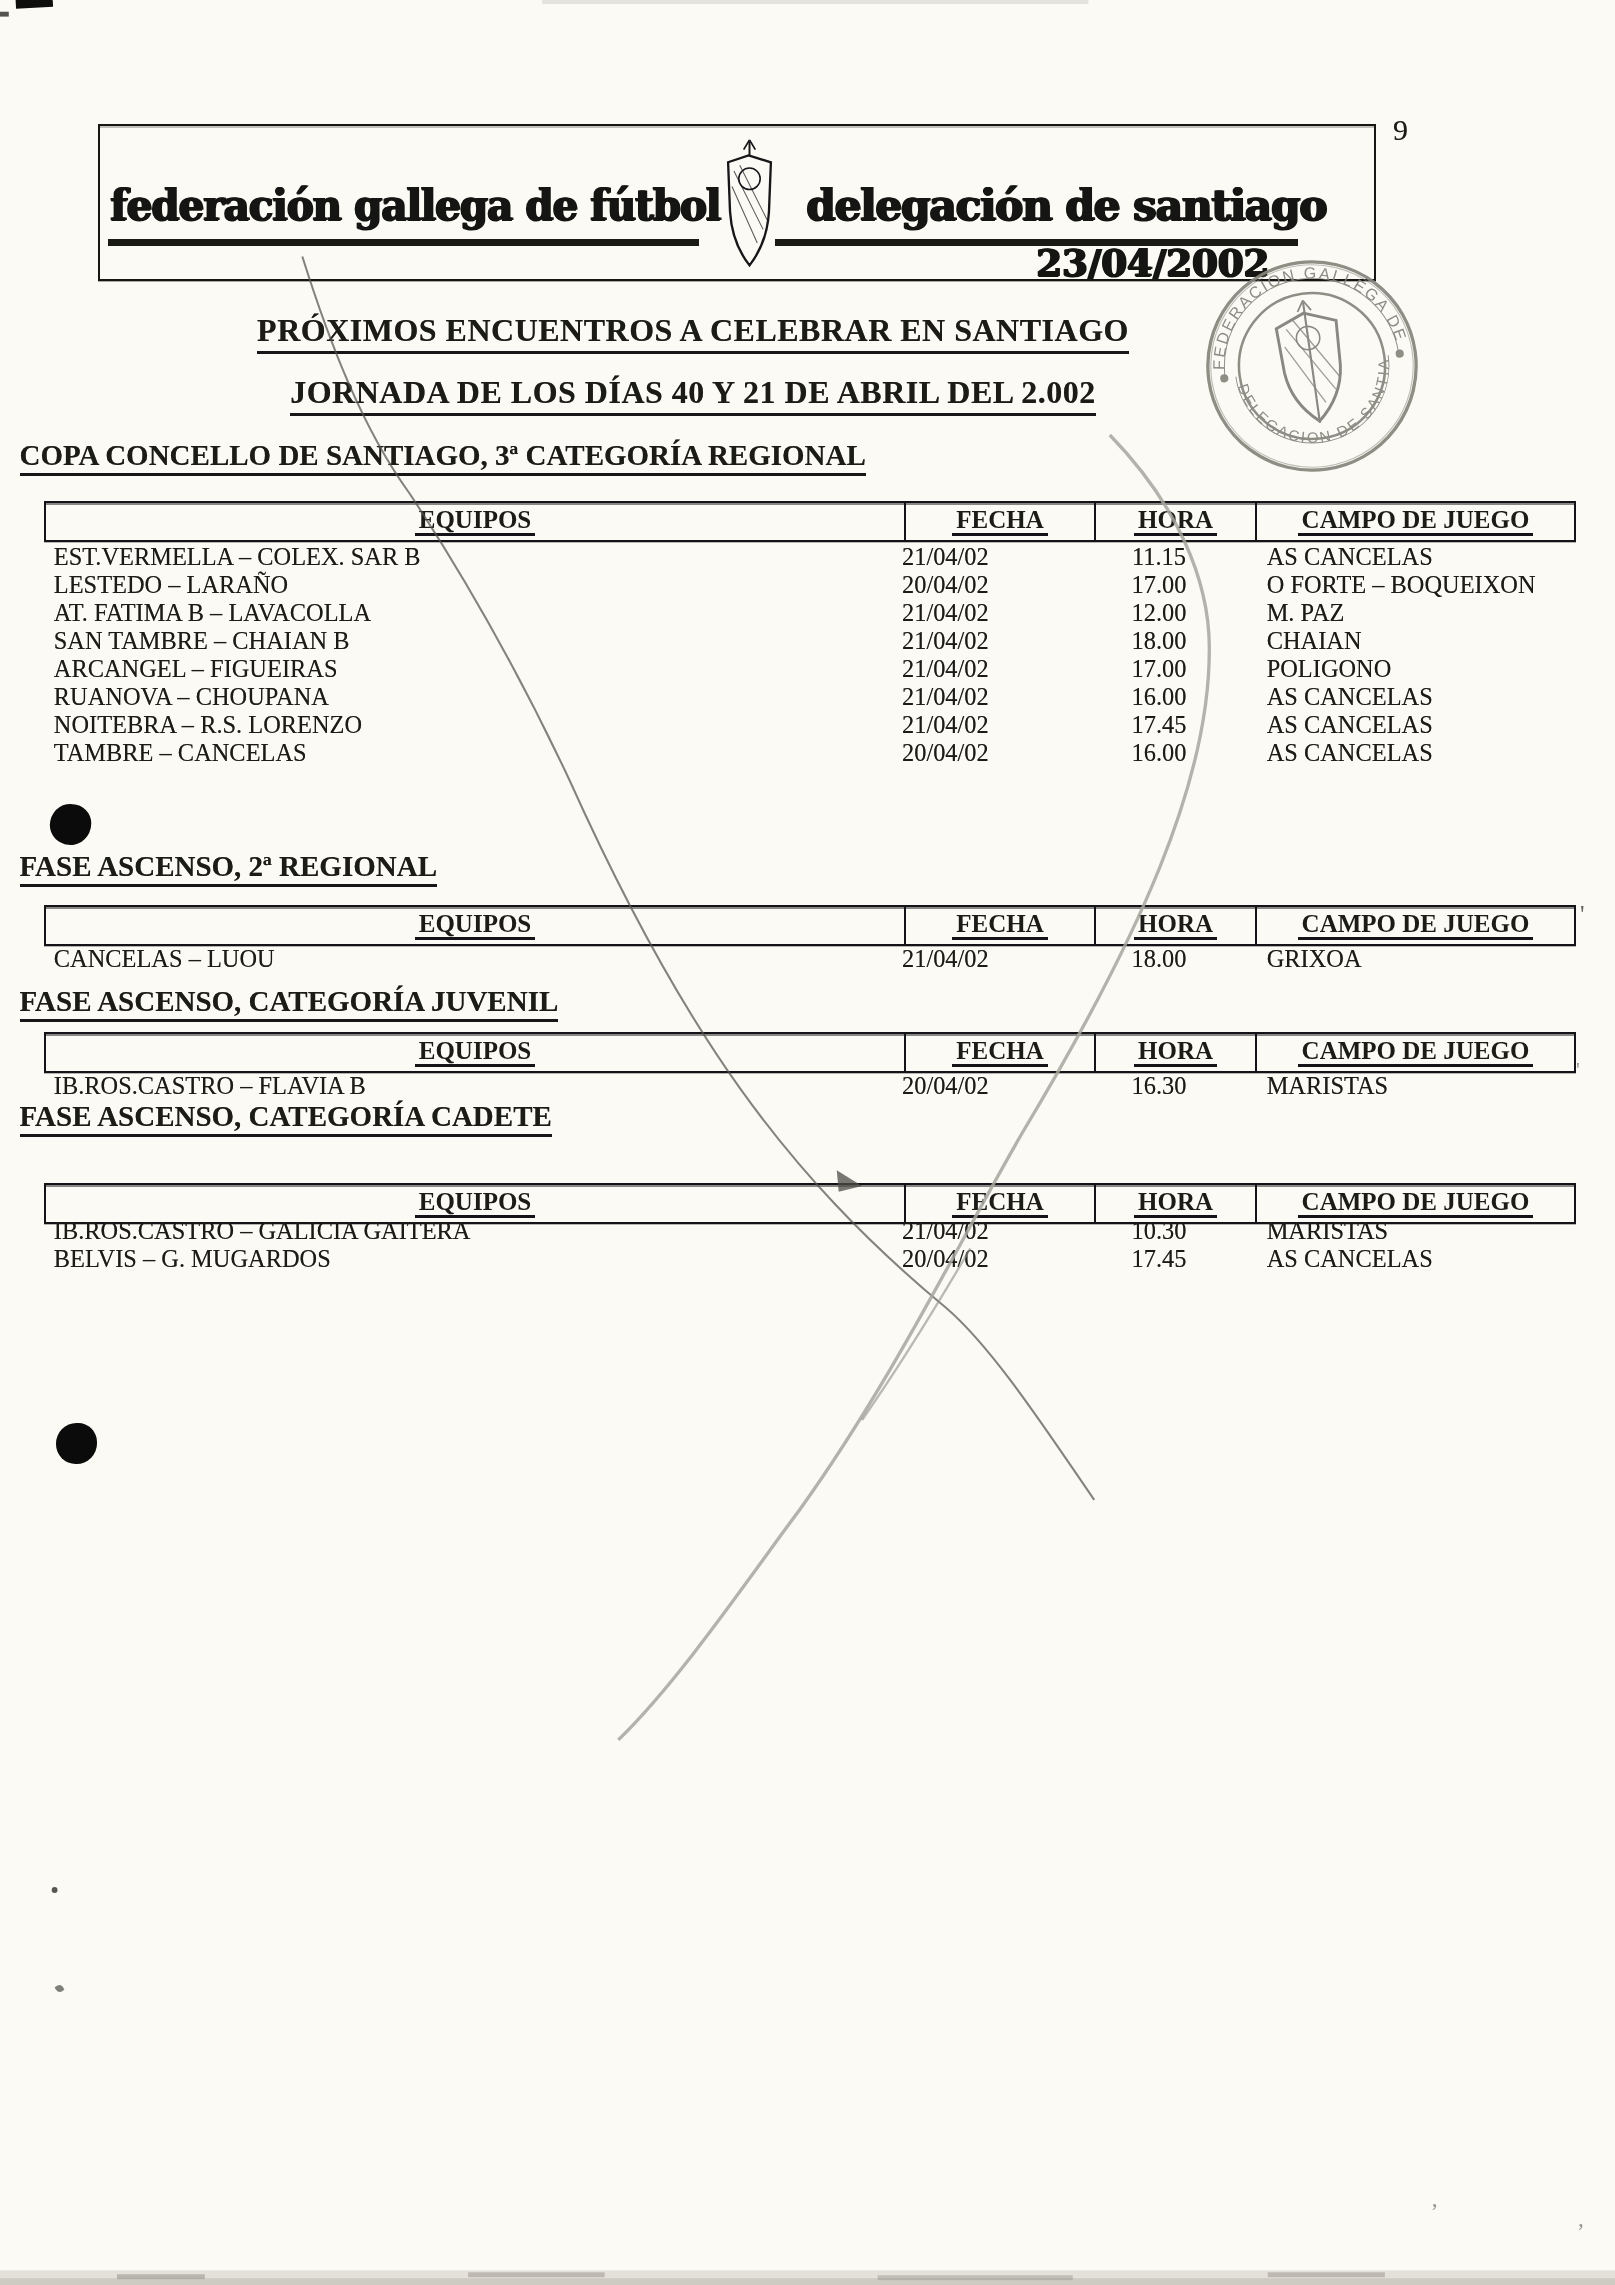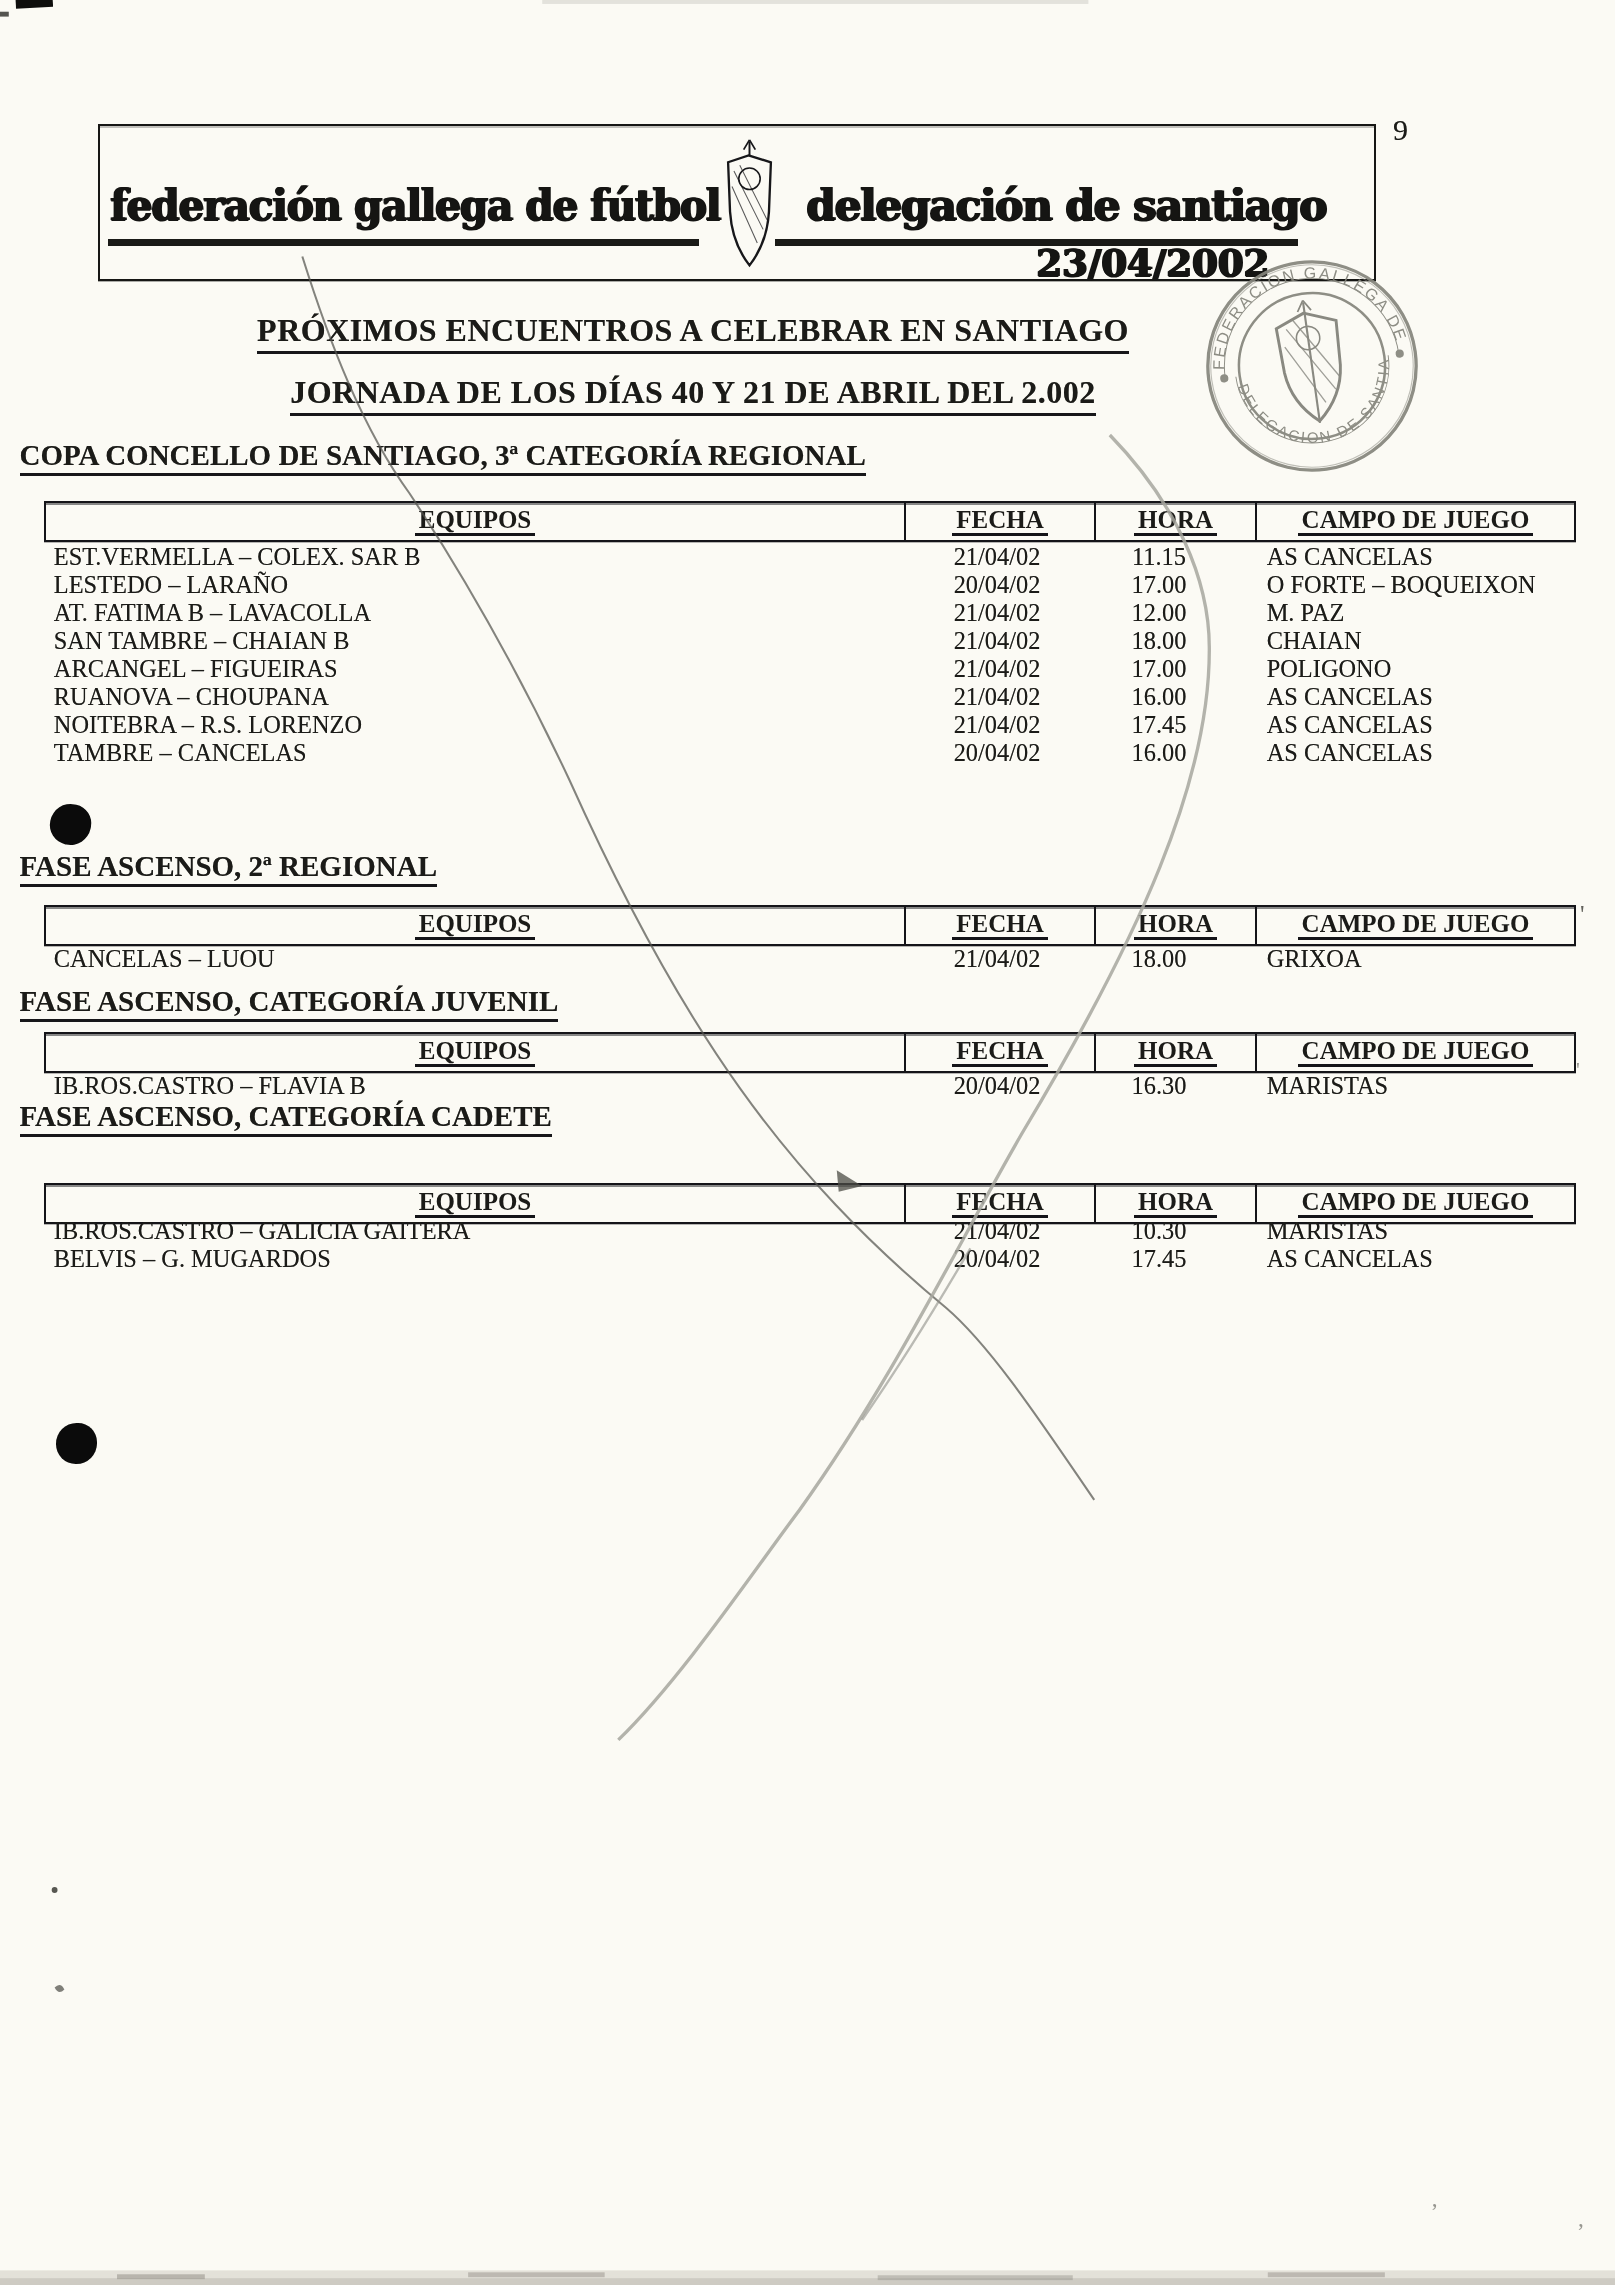--- a/index.html
+++ b/index.html
@@ -57,21 +57,21 @@
     display:grid;grid-template-columns:858px 190px 161px 319px;
     align-items:center;background:rgba(251,250,244,.6);
   }
   .thead .hc{text-align:center;font-weight:bold;font-size:25px;height:100%;display:flex;align-items:center;justify-content:center;}
   .thead .hc + .hc{border-left:2px solid #141418;}
   .thead .hl{border-bottom:3.9px solid #141418;padding:0 3.9px 1px 3.9px;line-height:1;}
 
   .tbody{position:absolute;left:44px;width:1528px;display:block;}
   .trow{display:grid;grid-template-columns:858px 190px 161px 319px;height:28px;align-items:center;font-size:24.4px;}
   .trow .c1{padding-left:9.8px;}
-  .trow .c2{text-align:center;}
+  .trow .c2{}
   .trow .c3{text-align:center;padding-right:27px;}
   .trow .c4{padding-left:13.7px;}
 
   .pos-s1-title{top:439px;}
   .pos-s1-head{top:501px;}
   .pos-s1-body{top:543px;}
   .pos-s2-title{top:850px;}
   .pos-s2-head{top:905px;}
   .pos-s2-body{top:945px;}
   .pos-s3-title{top:985px;}

